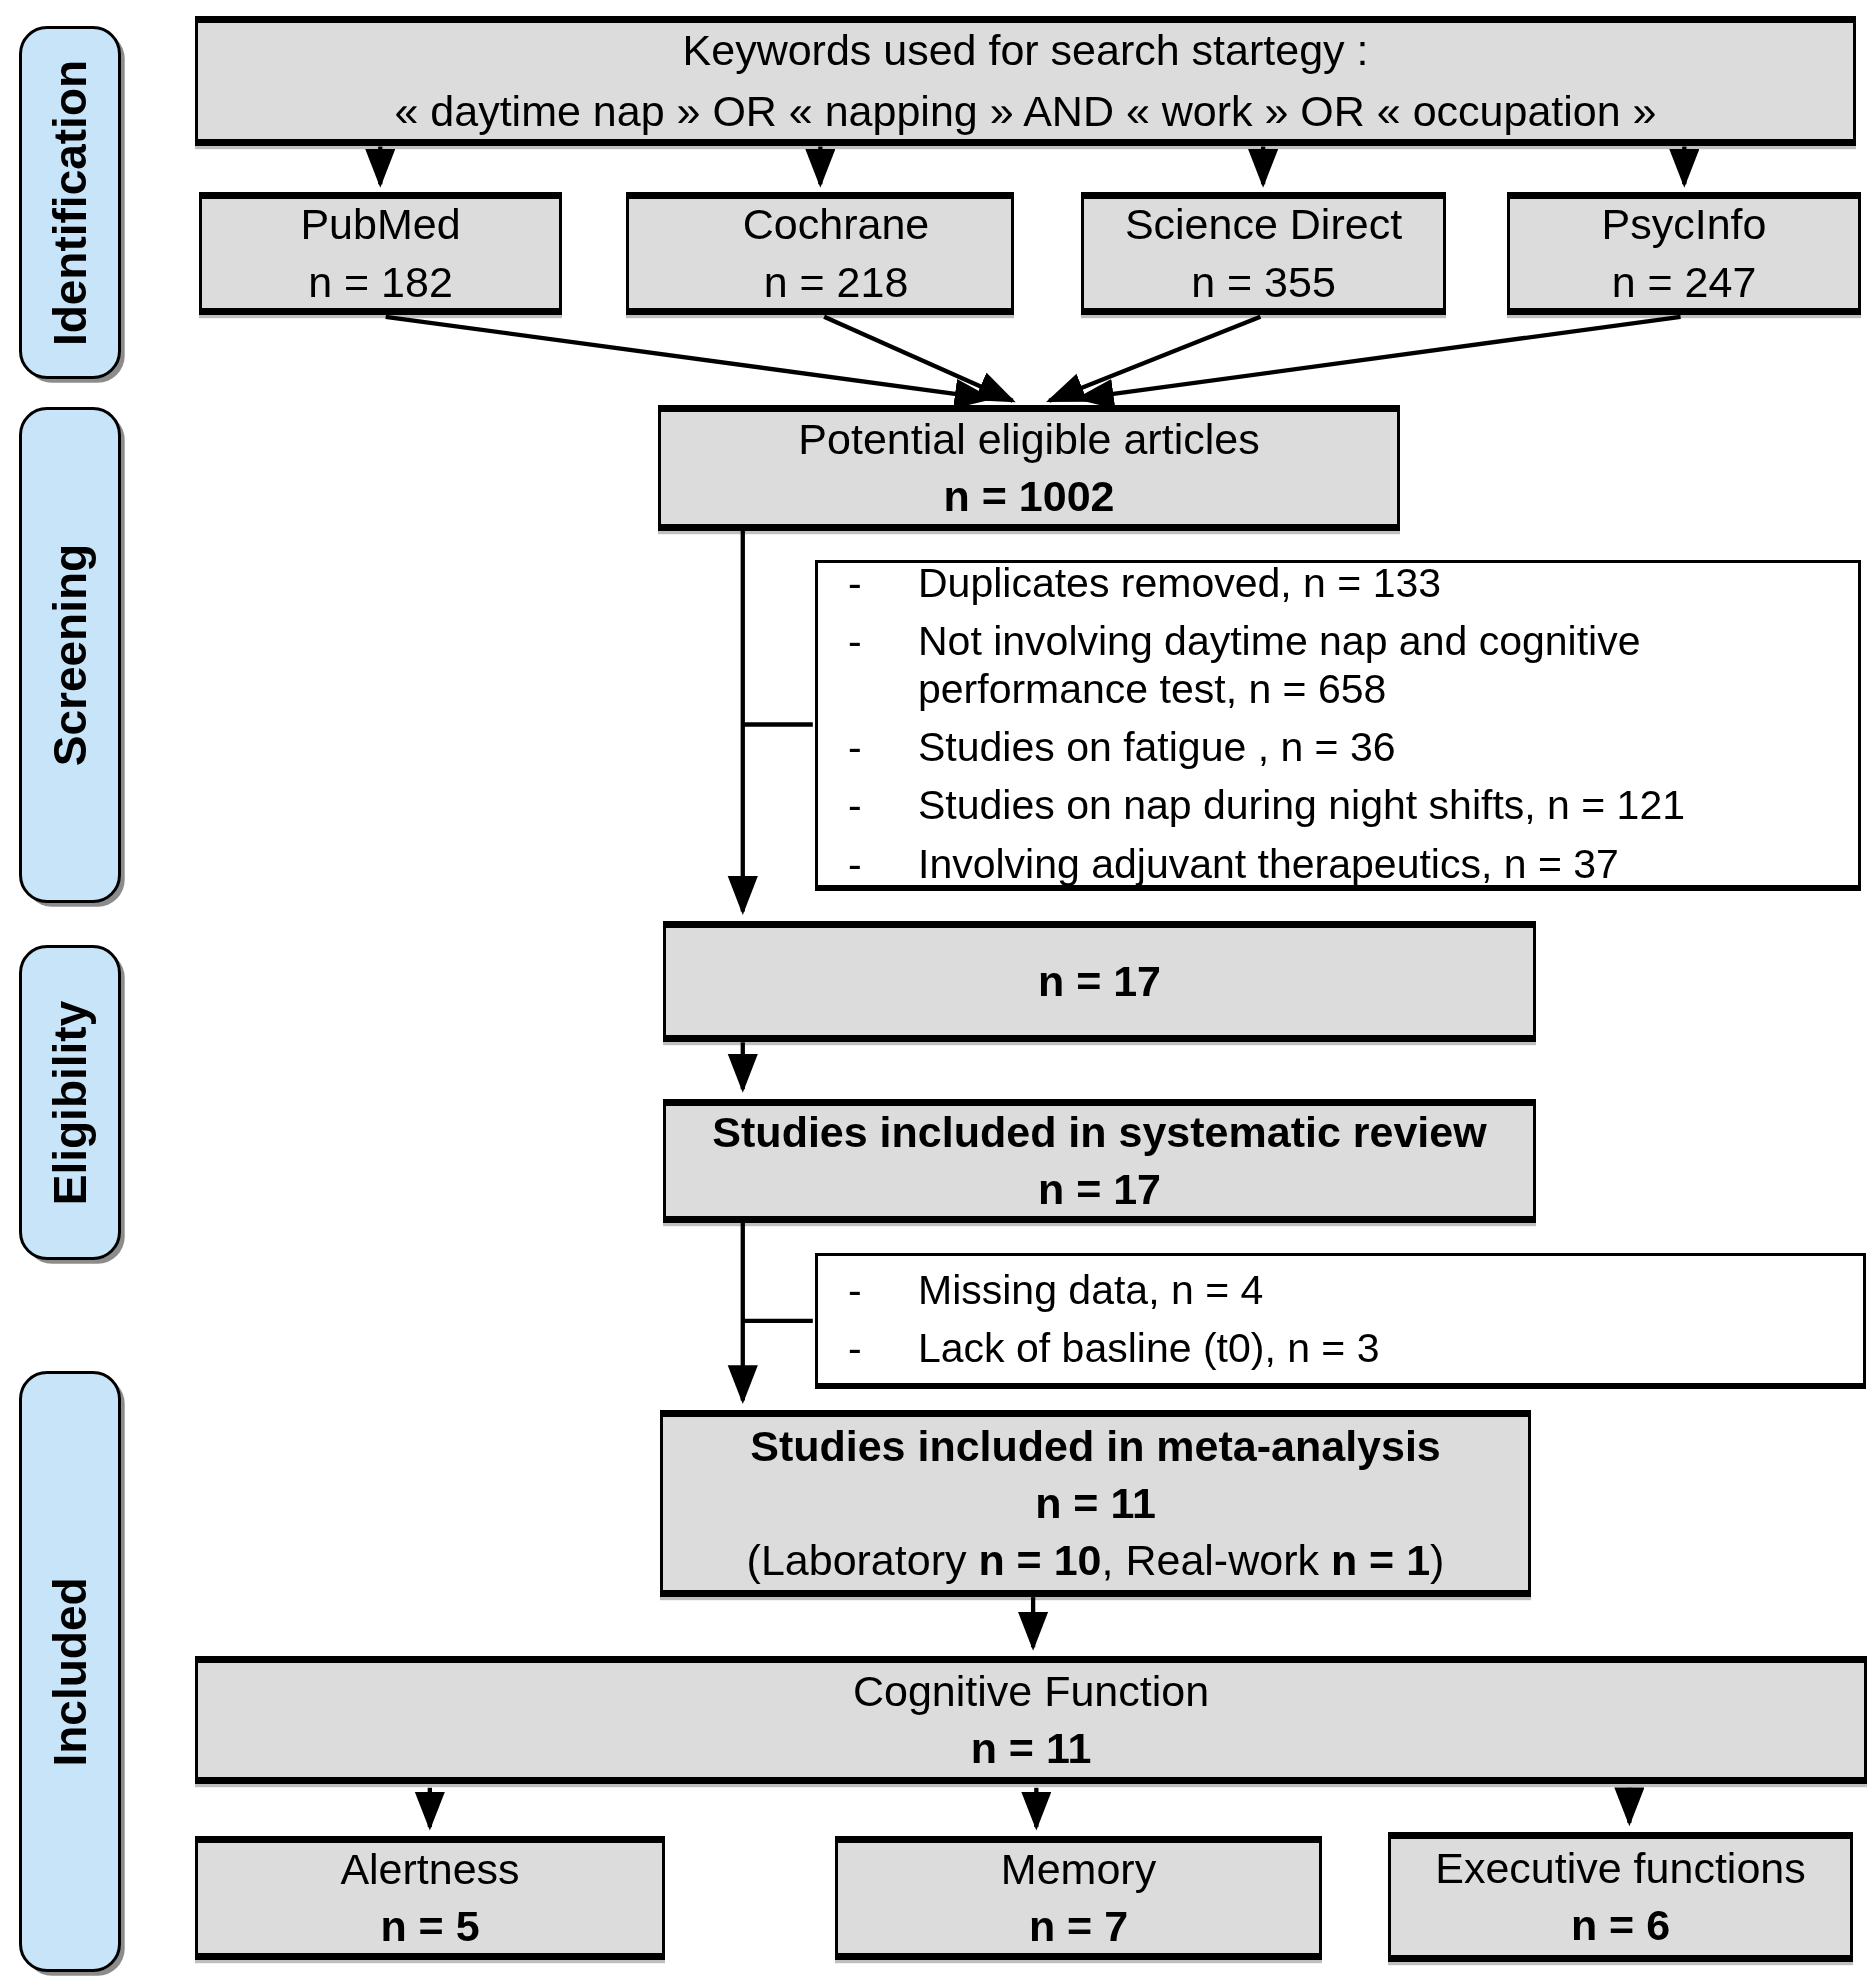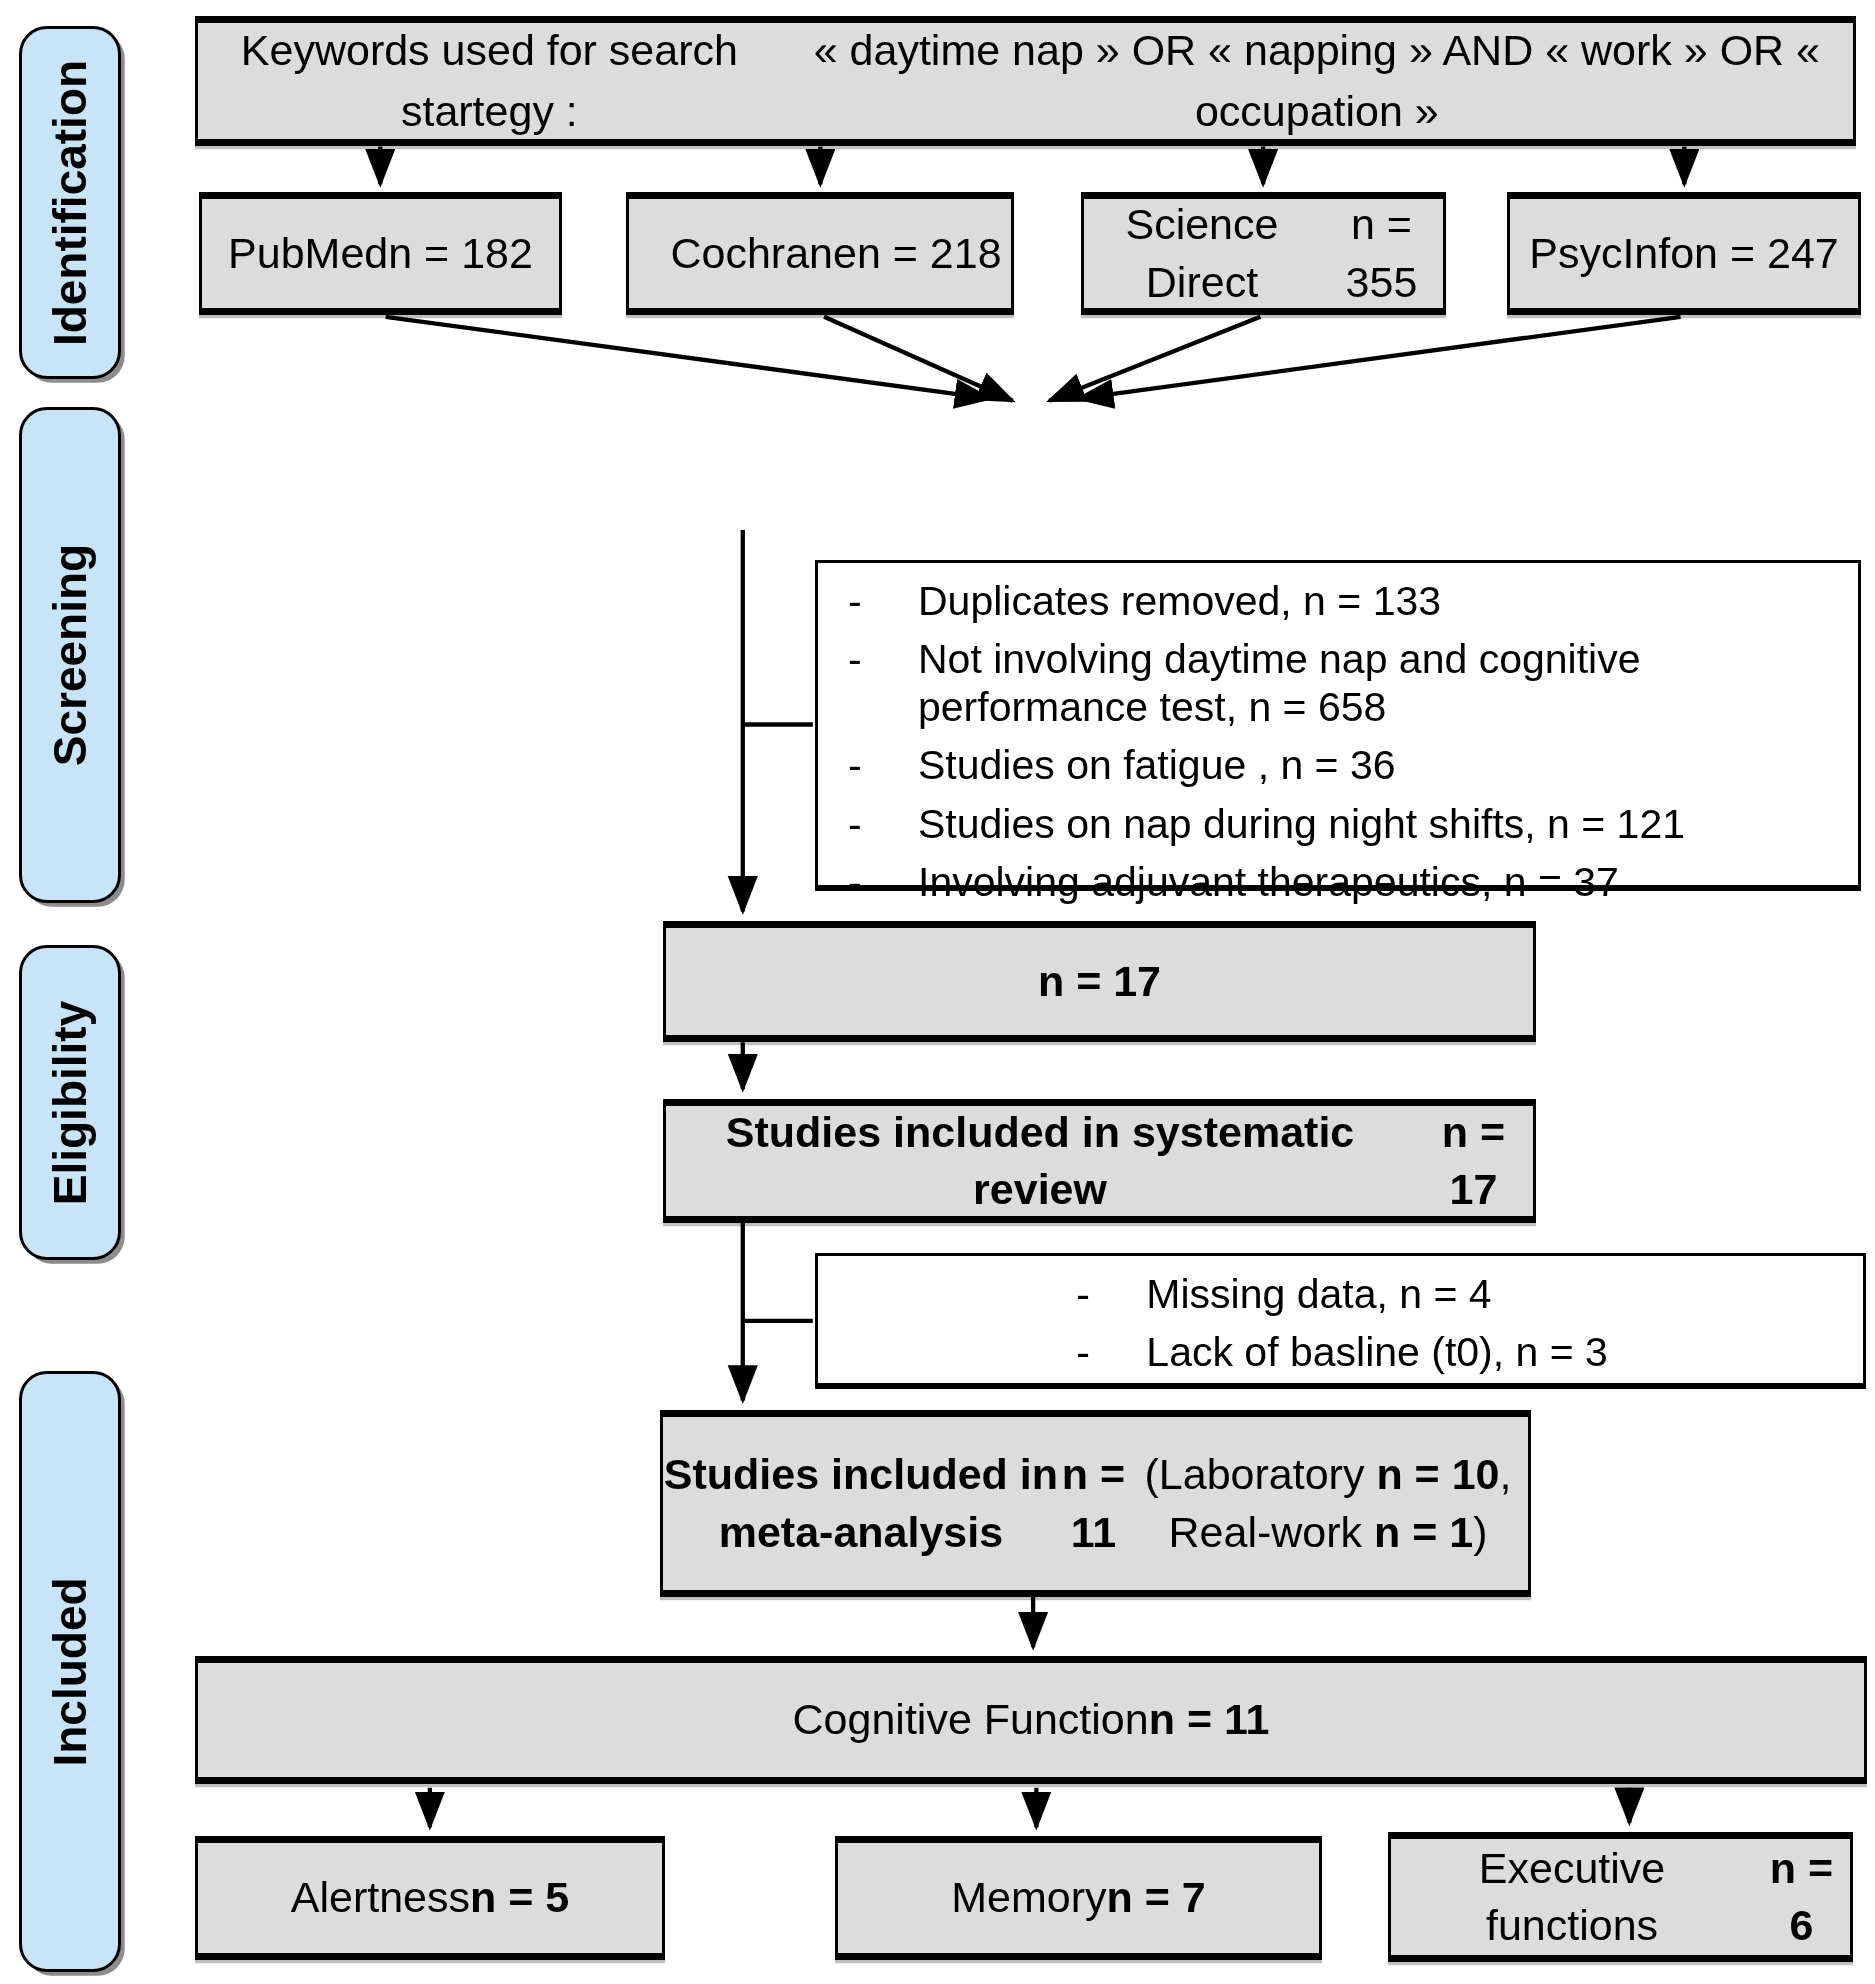--- a/index.html
+++ b/index.html
@@ -8,21 +8,21 @@
     width:1875px;height:1985px;
     background:#ffffff;
     font-family:"Liberation Sans","DejaVu Sans",sans-serif;
     color:#000;
   }
   #connectors{position:absolute;left:0;top:0;width:1875px;height:1985px;}
 
   
   .box{
     position:absolute;box-sizing:border-box;
-    display:flex;flex-direction:row;justify-content:center;align-items:center;
+    display:flex;flex-direction:column;justify-content:center;align-items:center;
     text-align:center;
     border:3.2px solid var(--border,#000);
     border-top-width:7px;border-bottom-width:7px;
     font-size:43px;line-height:1.33;
   }
   .gray{background:var(--box-fill,#dcdcdc);box-shadow:0 3.2px 0 rgba(0,0,0,0.25);}
   .white{
     background:var(--exclusion-fill,#ffffff);
     justify-content:center;align-items:stretch;text-align:left;
     border-width:3.2px 3.2px 6.5px 3.2px;
@@ -137,20 +137,24 @@
   </div>
   <div class="box gray" id="db-2">
     <div>Science Direct</div>
     <div>n = 355</div>
   </div>
   <div class="box gray" id="db-3">
     <div>PsycInfo</div>
     <div>n = 247</div>
   </div>
 
+  <div class="box gray" id="box-potential">
+    <div>Potential eligible articles</div>
+    <div class="bold">n = 1002</div>
+  </div>
 
   <div class="box white" id="box-exclusion1">
     <div class="ex-list">
       <div class="ex-item">
         <span class="dash">-</span>
         <span class="ex-text">Duplicates removed, n = 133</span>
       </div>
       <div class="ex-item">
         <span class="dash">-</span>
         <span class="ex-text">Not involving daytime nap and cognitive performance test, n = 658</span>

